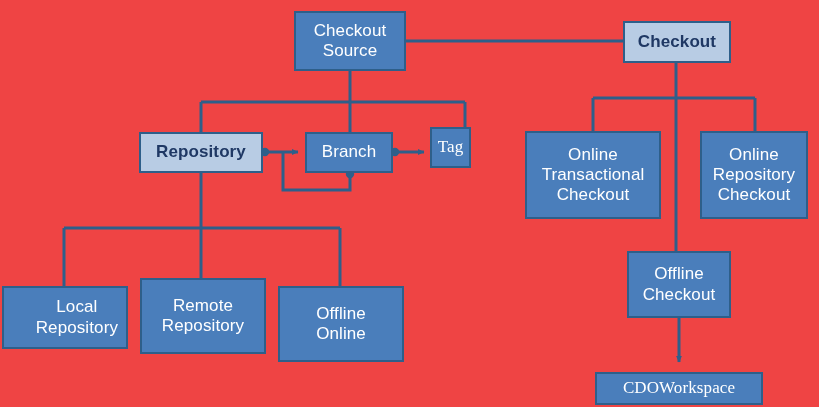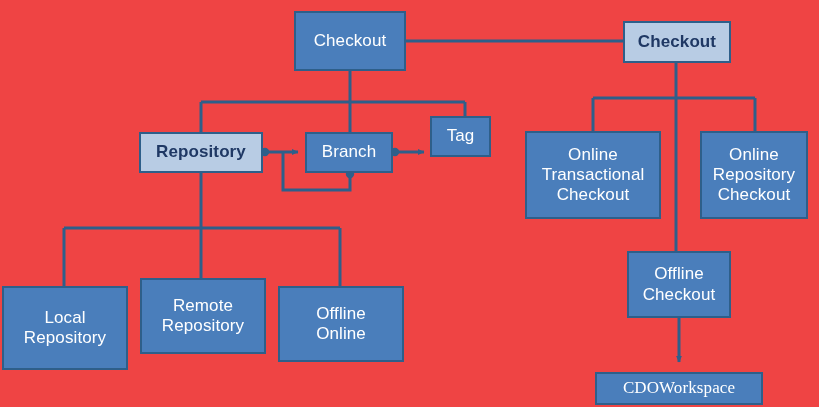--- a/index.html
+++ b/index.html
@@ -54,40 +54,41 @@
       <path d="M593,98 L593,131"></path>
       <path d="M755,98 L755,131"></path>
 
       <path d="M679,318 L679,362" marker-end="url(#arw)"></path>
     </g>
   </svg>
 
   <div class="node" style="left:294px;top:11px;width:112px;height:60px;">
     <span>
         <span>Checkout</span>
+        <span>Source</span>
       </span>
   </div>
 
   <div class="node light" style="left:623px;top:21px;width:108px;height:42px;">
     <span>Checkout</span>
   </div>
 
   <div class="node light" style="left:139px;top:132px;width:124px;height:41px;">
     <span>Repository</span>
   </div>
 
   <div class="node" style="left:305px;top:132px;width:88px;height:41px;text-align:right;">
     <span>Branch</span>
   </div>
 
-  <div class="node" style="left:430px;top:116px;width:61px;height:41px;">
+  <div class="node" style="left:430px;top:127px;width:41px;height:41px;font-family:Liberation Serif, serif;">
     <span>Tag</span>
   </div>
 
-  <div class="node" style="left:2px;top:286px;width:126px;height:84px;">
+  <div class="node" style="left:2px;top:286px;width:126px;height:63px;justify-content:flex-end;">
     <span>
         <span>Local</span>
         <span>Repository</span>
       </span>
   </div>
 
   <div class="node" style="left:140px;top:278px;width:126px;height:76px;">
     <span>
         <span>Remote</span>
         <span>Repository</span>

